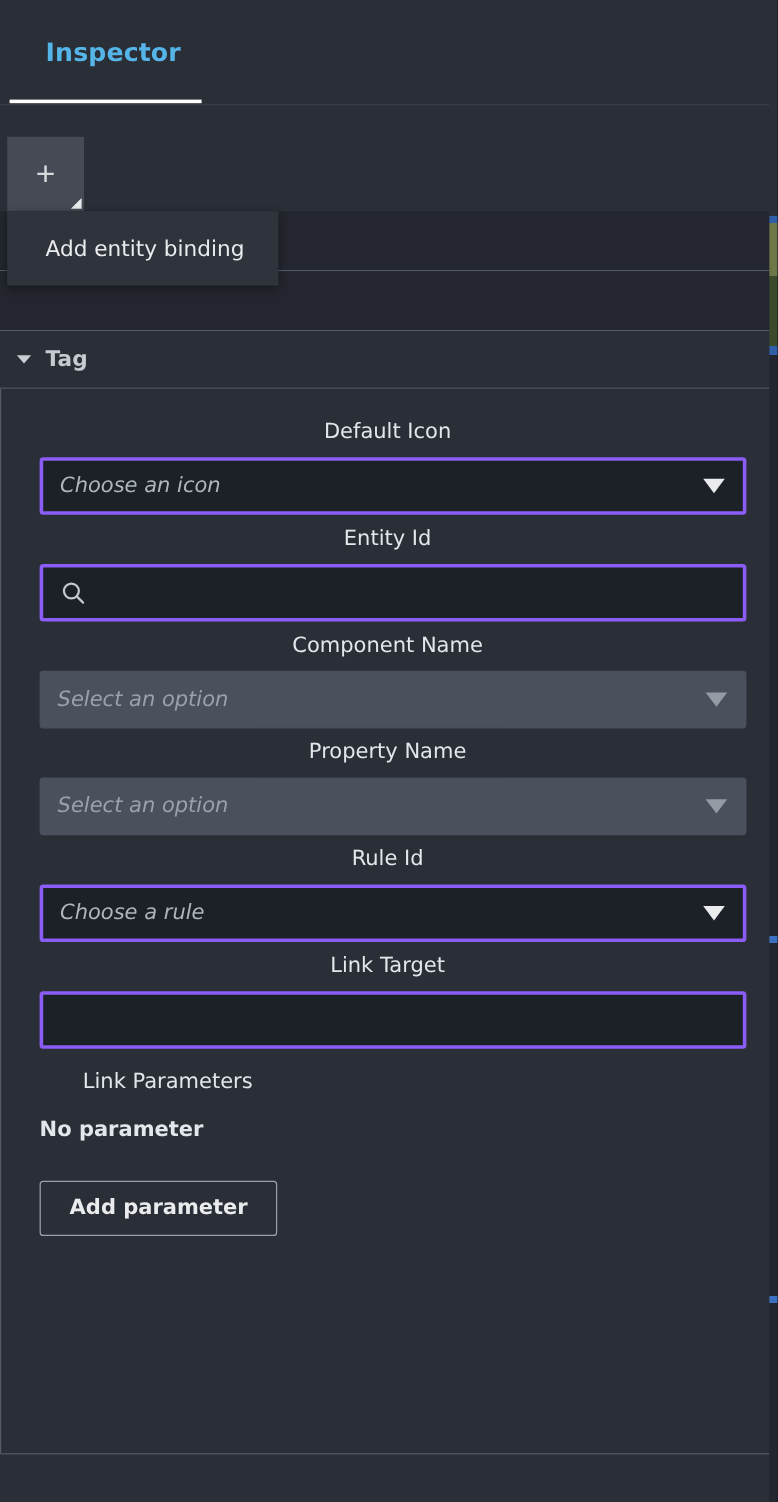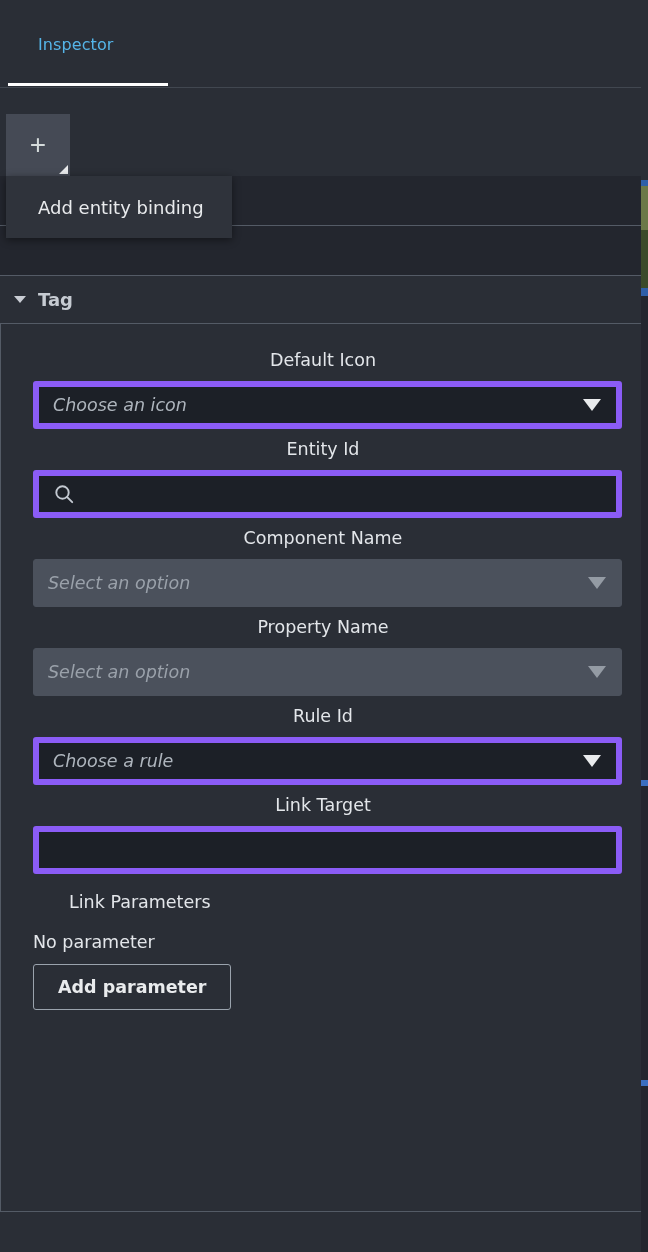--- a/index.html
+++ b/index.html
@@ -60,22 +60,22 @@
     left: 8px;
     top: 0;
     height: 88px;
     padding: 0 30px;
     display: flex;
     align-items: center;
     cursor: pointer;
   }
   .tab-label {
     color: #55b5e8;
-    font-size: 16px;
-    font-weight: normal;
+    font-size: 21px;
+    font-weight: bold;
     letter-spacing: 0.1px;
   }
   .tab-underline {
     position: absolute;
     left: 8px;
     bottom: 1px;
     width: 160px;
     height: 3px;
     background: #ffffff;
   }
@@ -161,21 +161,21 @@
     font-weight: 500;
     margin-bottom: 11px;
     display: block;
   }
 
   .control {
     position: relative;
     width: 589px;
     height: 48px;
     background: #1c2027;
-    border: 6px solid #8b5cf6;
+    border: 3px solid #8b5cf6;
     border-radius: 3px;
     display: flex;
     align-items: center;
     padding: 0 14px;
     cursor: pointer;
   }
   .control.disabled {
     background: #4b515c;
     border: 1px solid #4b515c;
     cursor: not-allowed;
@@ -209,21 +209,22 @@
     color: #e3e6ea;
     font-size: 17.5px;
     font-weight: 500;
     margin-top: 18px;
     margin-bottom: 20px;
     margin-left: 36px;
   }
   .no-param {
     color: #e3e6ea;
     font-size: 17.5px;
-    margin-bottom: 12px;
+    margin-bottom: 32px;
+    font-weight: bold;
   }
   .add-param-btn {
     display: inline-flex;
     align-items: center;
     justify-content: center;
     height: 46px;
     padding: 0 24px;
     background: transparent;
     border: 1px solid #9aa3ad;
     border-radius: 3px;

